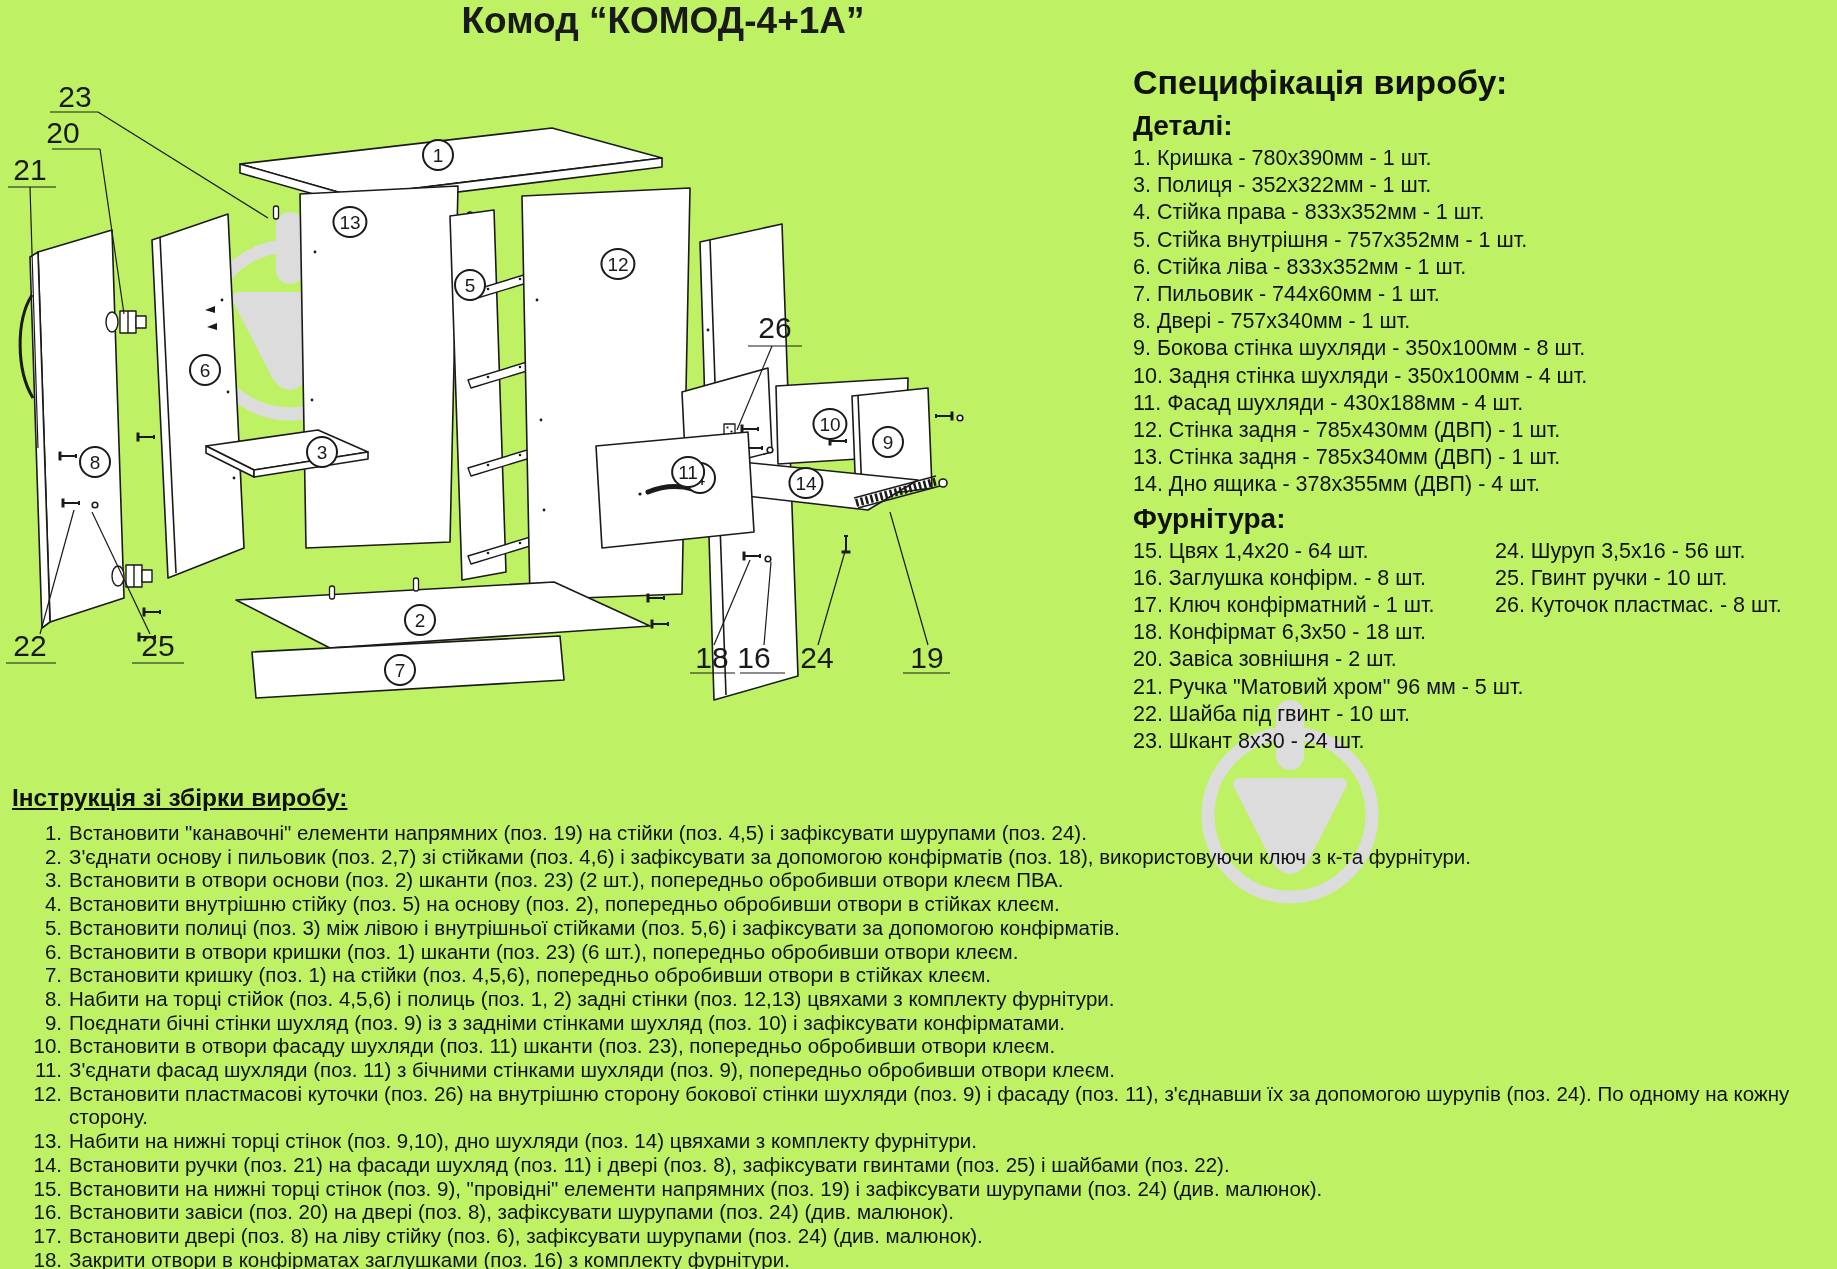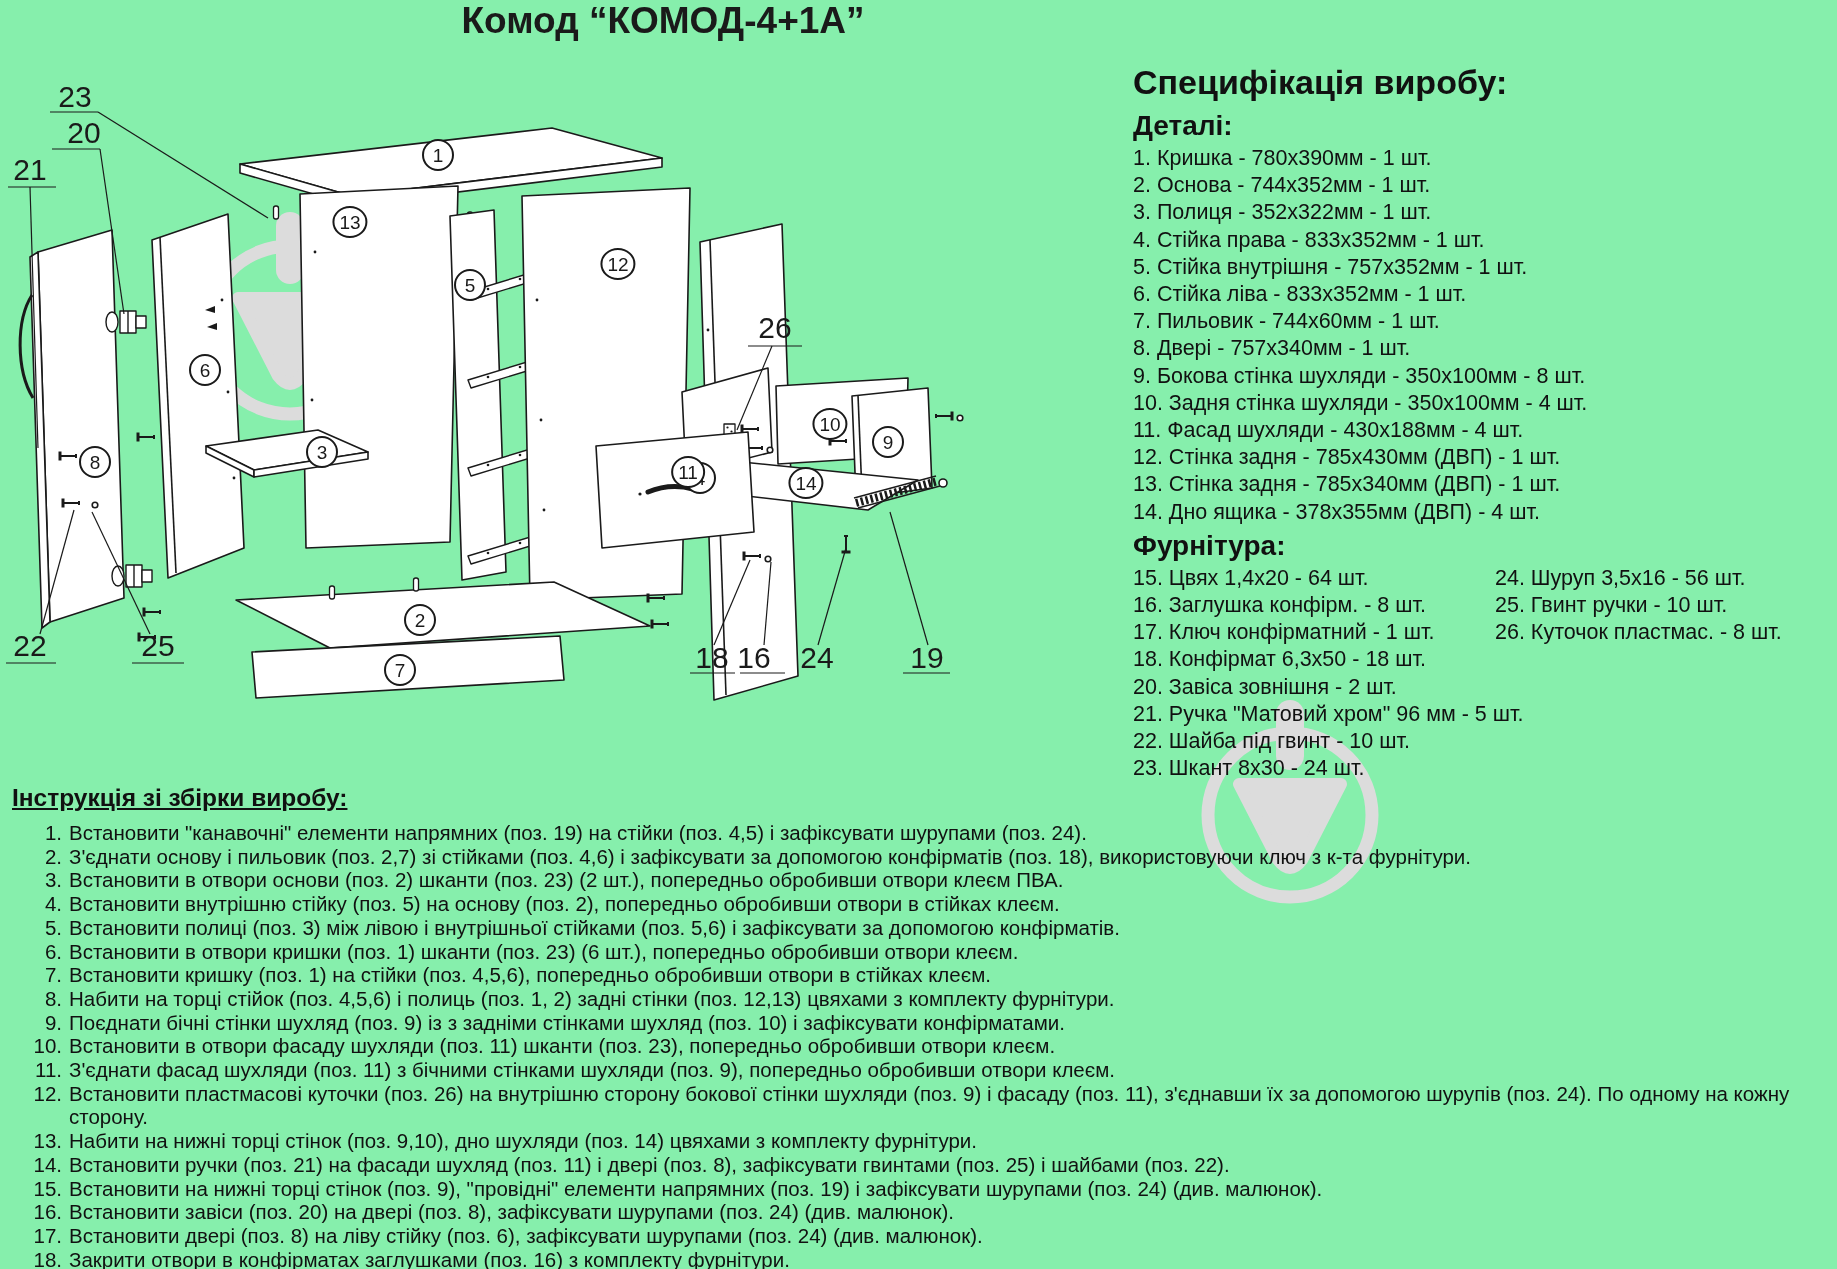--- a/index.html
+++ b/index.html
@@ -1,18 +1,18 @@
 <!DOCTYPE html>
 <html><head>
 <meta charset="utf-8">
 <style>
   html,body { margin:0; padding:0; background:#ffffff; }
   .page {
     position:relative; width:1837px; height:1269px; overflow:hidden;
-    background:#86efac; color:#111;
+    background:#bef264; color:#111;
     font-family:"Liberation Sans", sans-serif;
   }
   .title {
     position:absolute; left:258px; top:0px; width:810px; margin:0;
     text-align:center; font-size:37px; font-weight:bold; color:#1a1a1a;
   }
   
   .diagram { position:absolute; left:0; top:0; width:980px; height:780px; }
   .diagram svg { position:absolute; left:0; top:0; }
   .badge {
@@ -237,21 +237,21 @@
 
         <div class="badge" style="left: 420px; top: 620px;">2</div>
 
         <div class="badge" style="left: 400px; top: 670px;">7</div>
       </div>
 
     <div>
 
         <div class="callout" style="left: 75px; top: 97px;">23</div>
 
-        <div class="callout" style="left: 84px; top: 133px;">20</div>
+        <div class="callout" style="left: 63px; top: 133px;">20</div>
 
         <div class="callout" style="left: 30px; top: 170px;">21</div>
 
         <div class="callout" style="left: 30px; top: 646px;">22</div>
 
         <div class="callout" style="left: 158px; top: 646px;">25</div>
 
         <div class="callout" style="left: 775px; top: 328px;">26</div>
 
         <div class="callout" style="left: 712px; top: 658px;">18</div>
@@ -272,21 +272,20 @@
     </g>
   </svg>
 
   <section class="spec">
     <h2 class="spec-heading">Специфікація виробу:</h2>
     <h3 class="spec-sub">Деталі:</h3>
     <div>
 
         <div class="spec-item">1. Кришка - 780х390мм - 1 шт.</div>
 
-        <div class="spec-item">2. Основа - 744х352мм - 1 шт.</div>
 
         <div class="spec-item">3. Полиця - 352х322мм - 1 шт.</div>
 
         <div class="spec-item">4. Стійка права - 833х352мм - 1 шт.</div>
 
         <div class="spec-item">5. Стійка внутрішня - 757х352мм - 1 шт.</div>
 
         <div class="spec-item">6. Стійка ліва - 833х352мм - 1 шт.</div>
 
         <div class="spec-item">7. Пильовик - 744х60мм - 1 шт.</div>

